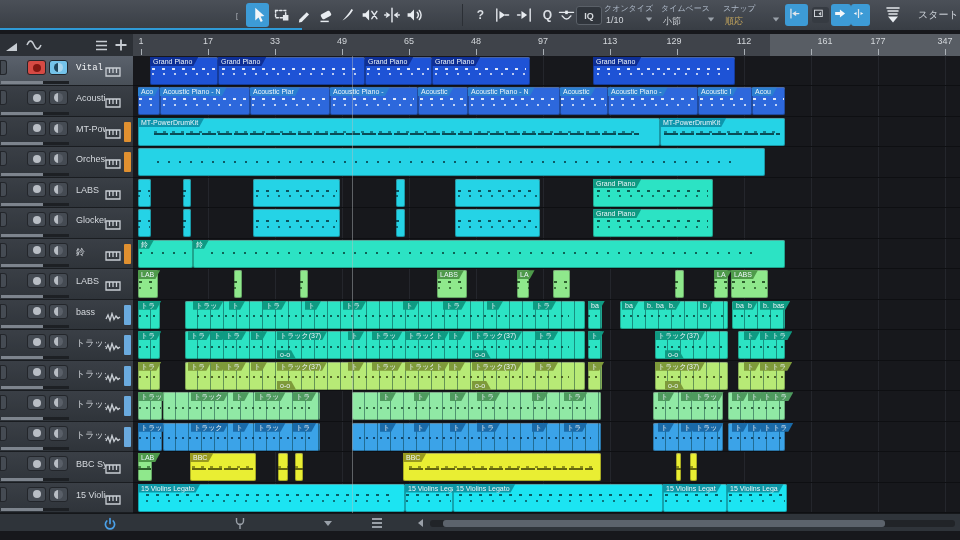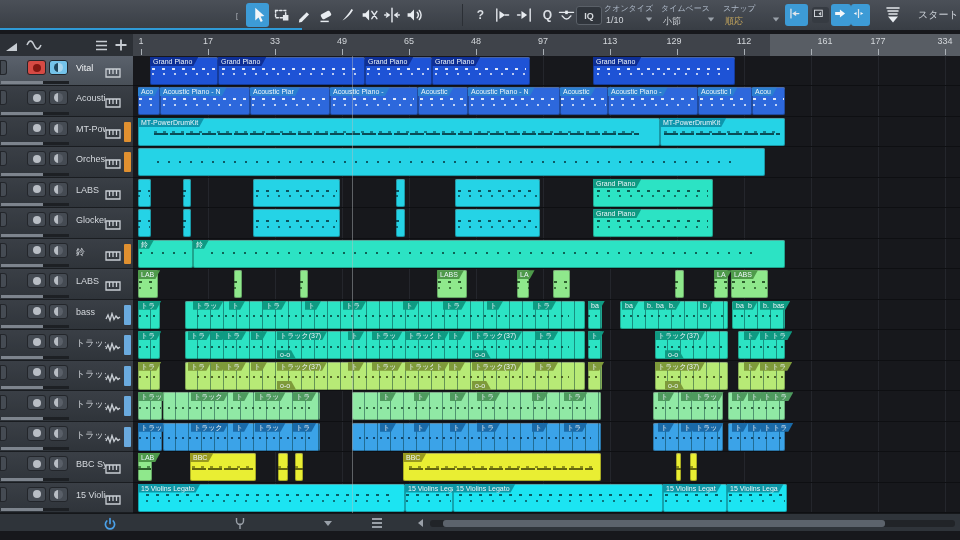--- a/index.html
+++ b/index.html
@@ -31,21 +31,21 @@
           display:flex;align-items:center;justify-content:center;}
   .act-btn{top:4px;height:22px;border-radius:3px;display:flex;align-items:center;justify-content:center;}
   .act-btn.on{background:#3d9bd6;}
   .act-btn.off{background:#363b42;top:7px;height:16px;}
   #start-btn{left:918px;top:8px;font-size:10px;color:#ccd1d7;}
   
   #panel{left:0;top:34px;width:133px;height:496px;background:#24272c;}
   #panel-head{left:0;top:0;width:133px;height:22px;background:#2c3036;border-bottom:1px solid #191b1f;}
   .trow{left:0;width:133px;background:linear-gradient(#3a3f46,#2f343a);
         border-bottom:1px solid #1a1d21;box-sizing:border-box;}
-  .trow.sel{background:linear-gradient(#5a616c,#495058);}
+  .trow.sel{background:linear-gradient(#5a616c,#495058);font-family:Liberation Mono, monospace;}
   .sliver{position:absolute;left:0;top:4px;width:7px;height:15px;background:#454b53;
           border-radius:0 3px 3px 0;box-shadow:inset 0 0 0 1px #23262b;}
   .tb{position:absolute;top:4px;width:19px;height:15px;border-radius:3px;background:#454b53;
       box-shadow:inset 0 0 0 1px #23262b;display:flex;align-items:center;justify-content:center;padding:0;border:0;}
   .tb.rec{left:27px;} .tb.mon{left:49px;}
   .tb .dot{width:8px;height:8px;border-radius:50%;background:#b9bec5;}
   .tb .half{width:9px;height:9px;border-radius:50%;background:linear-gradient(90deg,#b9bec5 50%,#595f68 50%);}
   .tb.rec.on{background:#d64a44;} .tb.rec.on .dot{background:#821712;}
   .tb.mon.on{background:#74c3ea;} .tb.mon.on .half{background:linear-gradient(90deg,#20475e 50%,#a9d6ee 50%);}
   .tname{position:absolute;left:76px;top:7px;right:27px;font-size:9px;color:#d5d9de;
@@ -514,21 +514,21 @@
         <div class="tick-num" style="left: 477px;">113</div>
         <div class="tick-mark" style="left: 477px;"></div>
         <div class="tick-num" style="left: 541px;">129</div>
         <div class="tick-mark" style="left: 544px;"></div>
         <div class="tick-num" style="left: 611px;">112</div>
         <div class="tick-mark" style="left: 611px;"></div>
         <div class="tick-num" style="left: 678px; margin-left: 14px;">161</div>
         <div class="tick-mark" style="left: 678px;"></div>
         <div class="tick-num" style="left: 745px;">177</div>
         <div class="tick-mark" style="left: 745px;"></div>
-        <div class="tick-num" style="left: 812px;">334</div>
+        <div class="tick-num" style="left: 812px;">347</div>
         <div class="tick-mark" style="left: 812px;"></div>
       </div>
   </div>
 
   <div id="arr" class="abs">
       <div class="gline" style="left: 75px;"></div>
       <div class="gline" style="left: 142px;"></div>
       <div class="gline" style="left: 209px;"></div>
       <div class="gline" style="left: 276px;"></div>
       <div class="gline" style="left: 343px;"></div>

